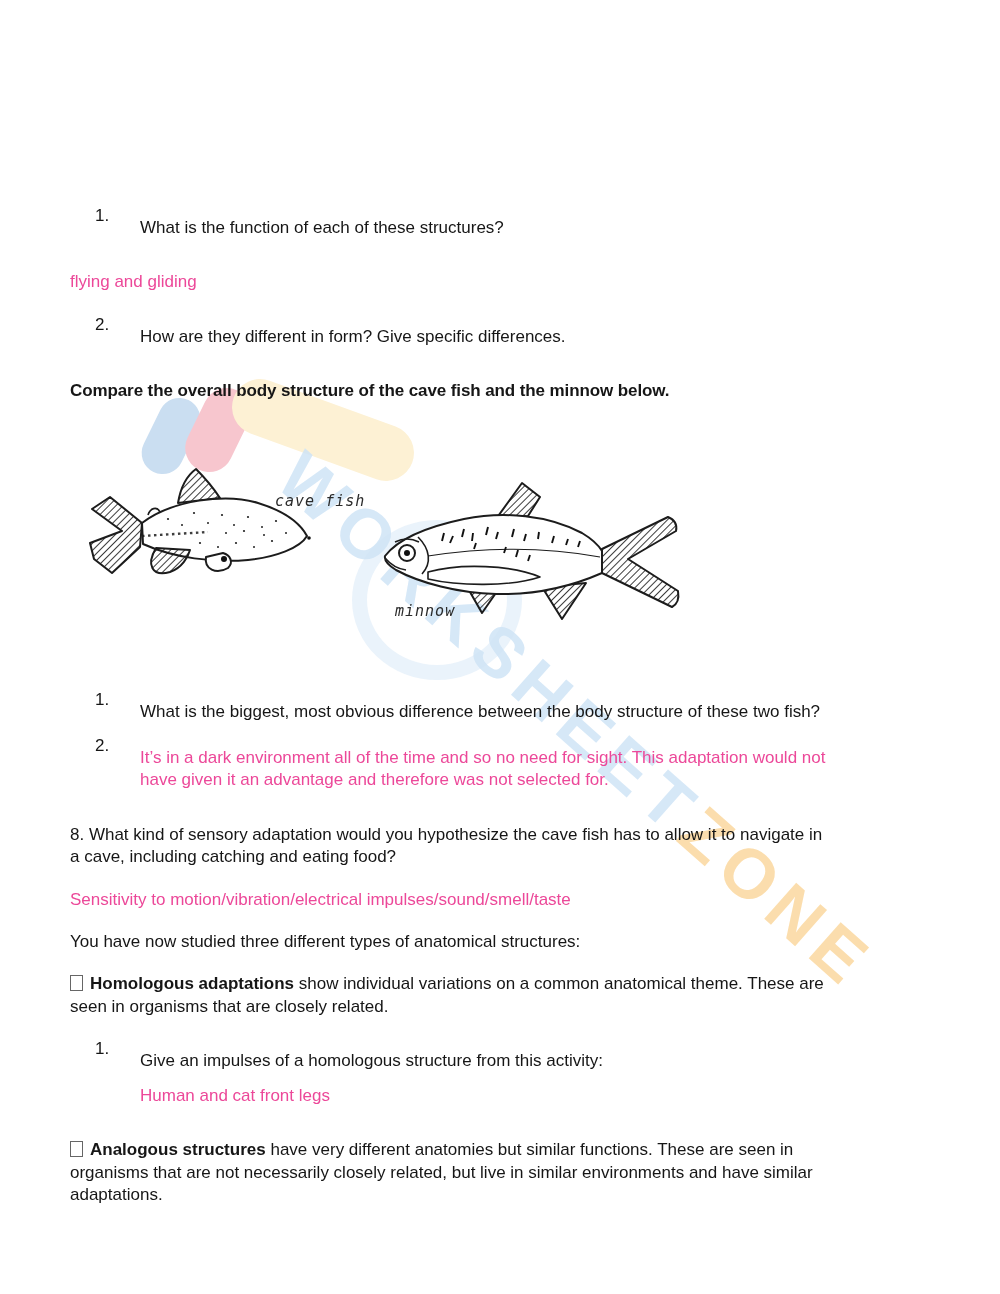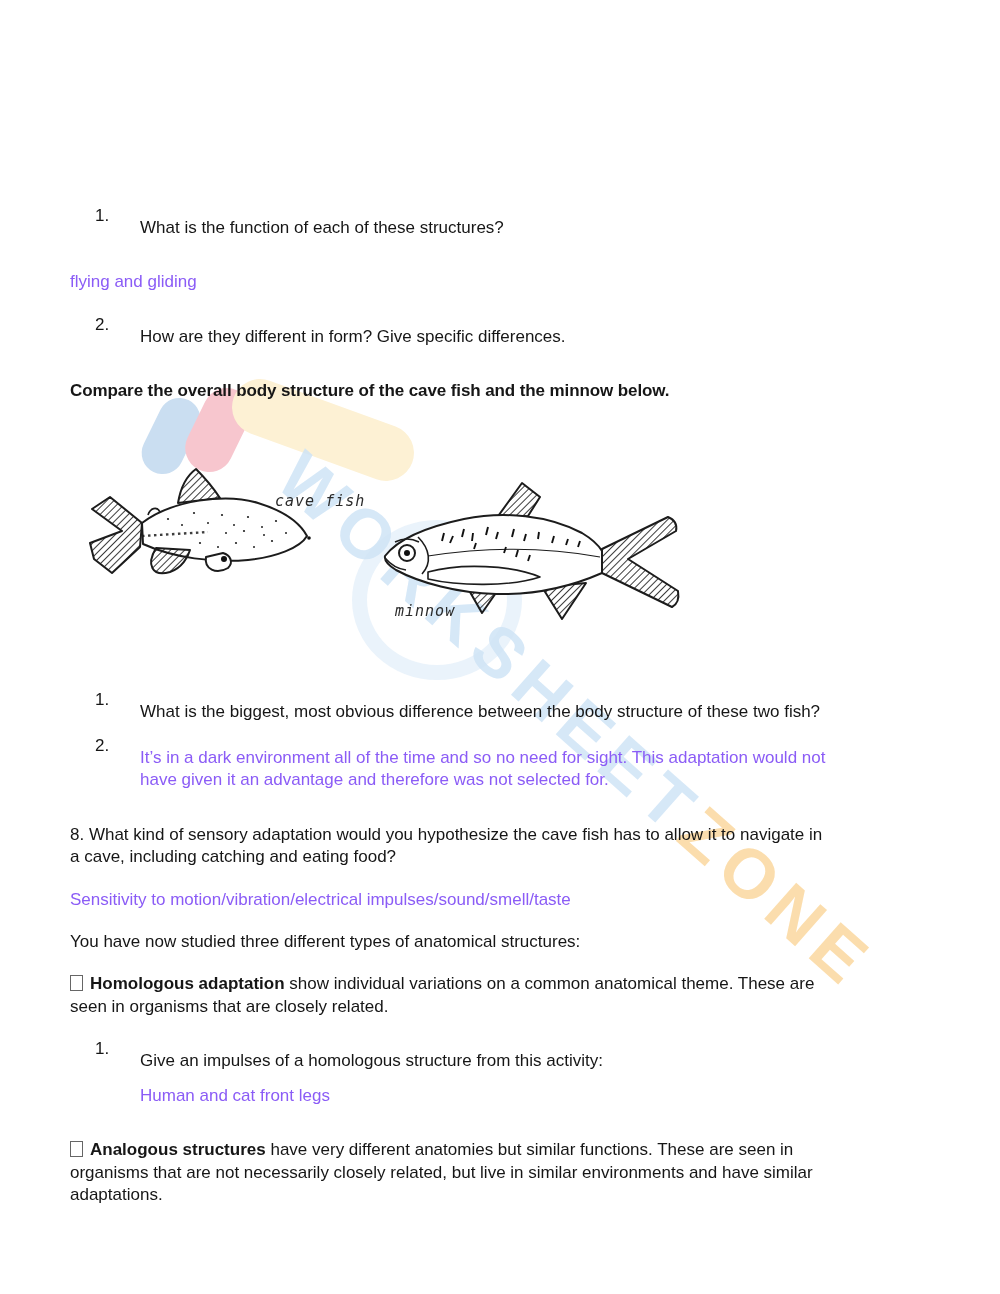--- a/index.html
+++ b/index.html
@@ -15,21 +15,21 @@
   .ring{position:absolute;left:352px;top:520px;width:140px;height:130px;border:15px solid #d5e8f7;border-radius:50%;opacity:.5;}
   .watermark{position:absolute;left:312px;top:440px;transform:rotate(41.5deg);transform-origin:0 0;
              font-weight:bold;font-size:70px;line-height:1;letter-spacing:9px;white-space:nowrap;opacity:.85;}
   .wm-a{color:#cfe4f6;}
   .wm-b{color:#fbd89f;}
 
   
   .content{position:relative;z-index:2;padding:205px 45px 0 70px;font-size:17px;line-height:22.4px;}
   .content p{margin:20px 0 0;white-space:pre-wrap;}
   .mt0{margin-top:0 !important;}
-  .red{color:#8b5cf6;}
+  .red{color:#ec4899;}
   .ans-flying{margin-left:29px;}
   .qitem{display:flex;margin-top:20px;}
   .qnum{flex:none;width:33px;margin-left:25px;}
   .qbody{flex:1;min-width:0;}
   .qbody p{margin:12px;}
   h2.heading{margin:20px 0 12px;font-size:17px;line-height:22.4px;font-weight:700;white-space:pre-wrap;letter-spacing:-0.1px;}
   .figure{position:relative;height:254px;font-style:italic;}
   .fish-svg{position:absolute;left:6px;top:38px;}
   .box{display:inline-block;width:11px;height:14px;border:1px solid #666;margin-right:7px;vertical-align:-2px;}
   .fish-label{font-family:"DejaVu Sans Mono",monospace;font-size:15px;fill:#2b2b2b;letter-spacing:1px;}
@@ -156,21 +156,21 @@
 have given it an advantage and therefore was not selected for.</p>
       </div>
     </div>
 
     <p>8. What kind of sensory adaptation would you hypothesize the cave fish has to allow it to navigate in
 a cave, including catching and eating food?</p>
     <p class="red">Sensitivity to motion/vibration/electrical impulses/sound/smell/taste</p>
 
     <p>You have now studied three different types of anatomical structures:</p>
 
-    <p><span class="box"></span><b>Homologous adaptation</b><span> show individual variations on a common anatomical theme. These are
+    <p><span class="box"></span><b>Homologous adaptations</b><span> show individual variations on a common anatomical theme. These are
 seen in organisms that are closely related.</span></p>
 
     <div class="qitem">
       <span class="qnum">1.</span>
       <div class="qbody">
         <p>Give an impulses of a homologous structure from this activity:</p>
         <p class="red">Human and cat front legs</p>
       </div>
     </div>
 

